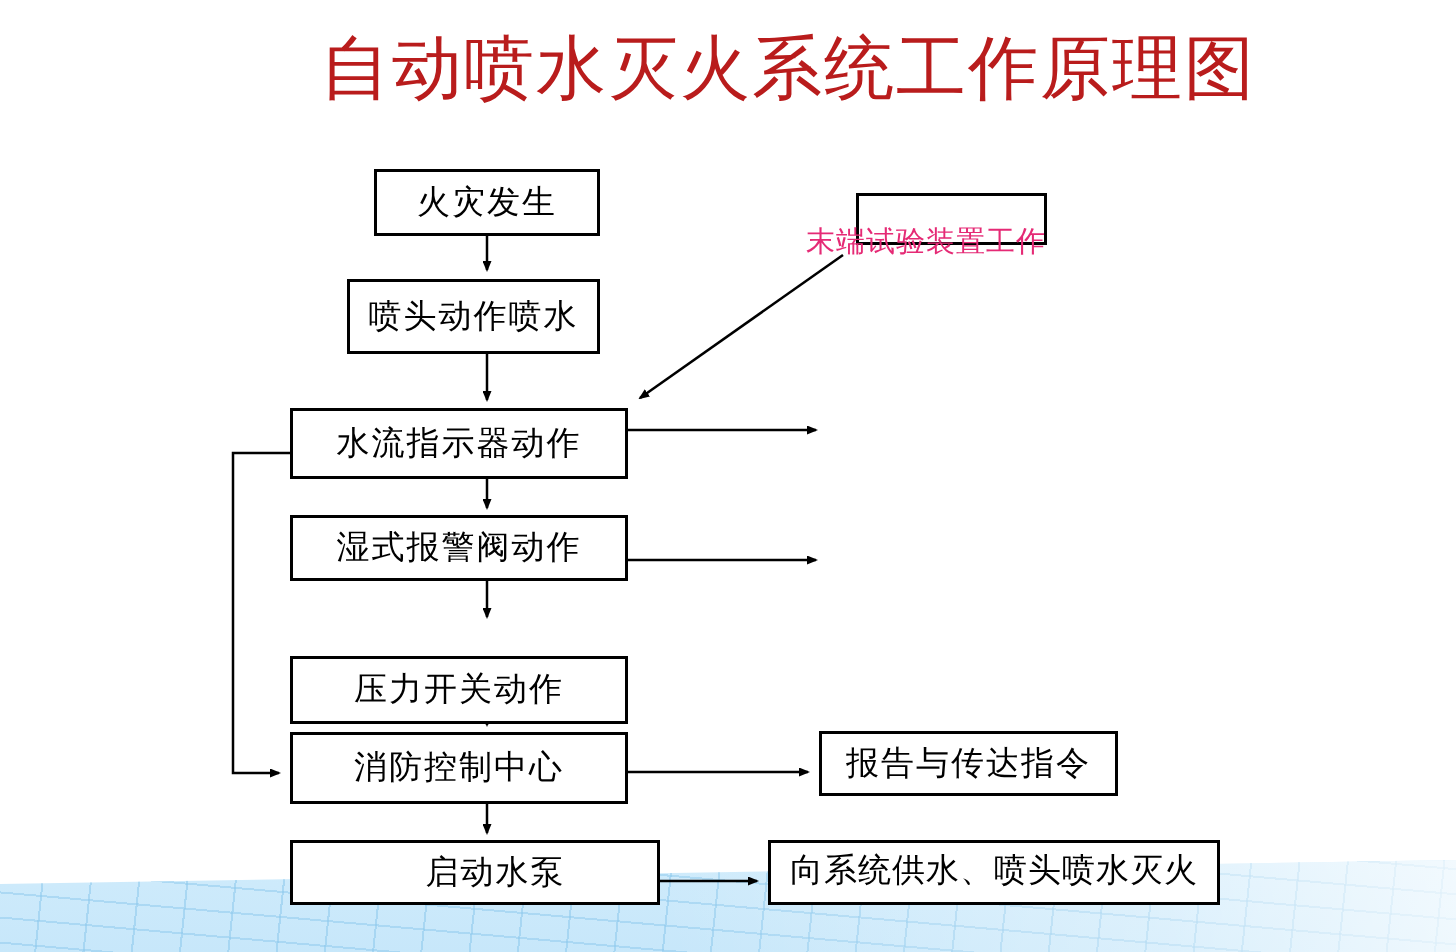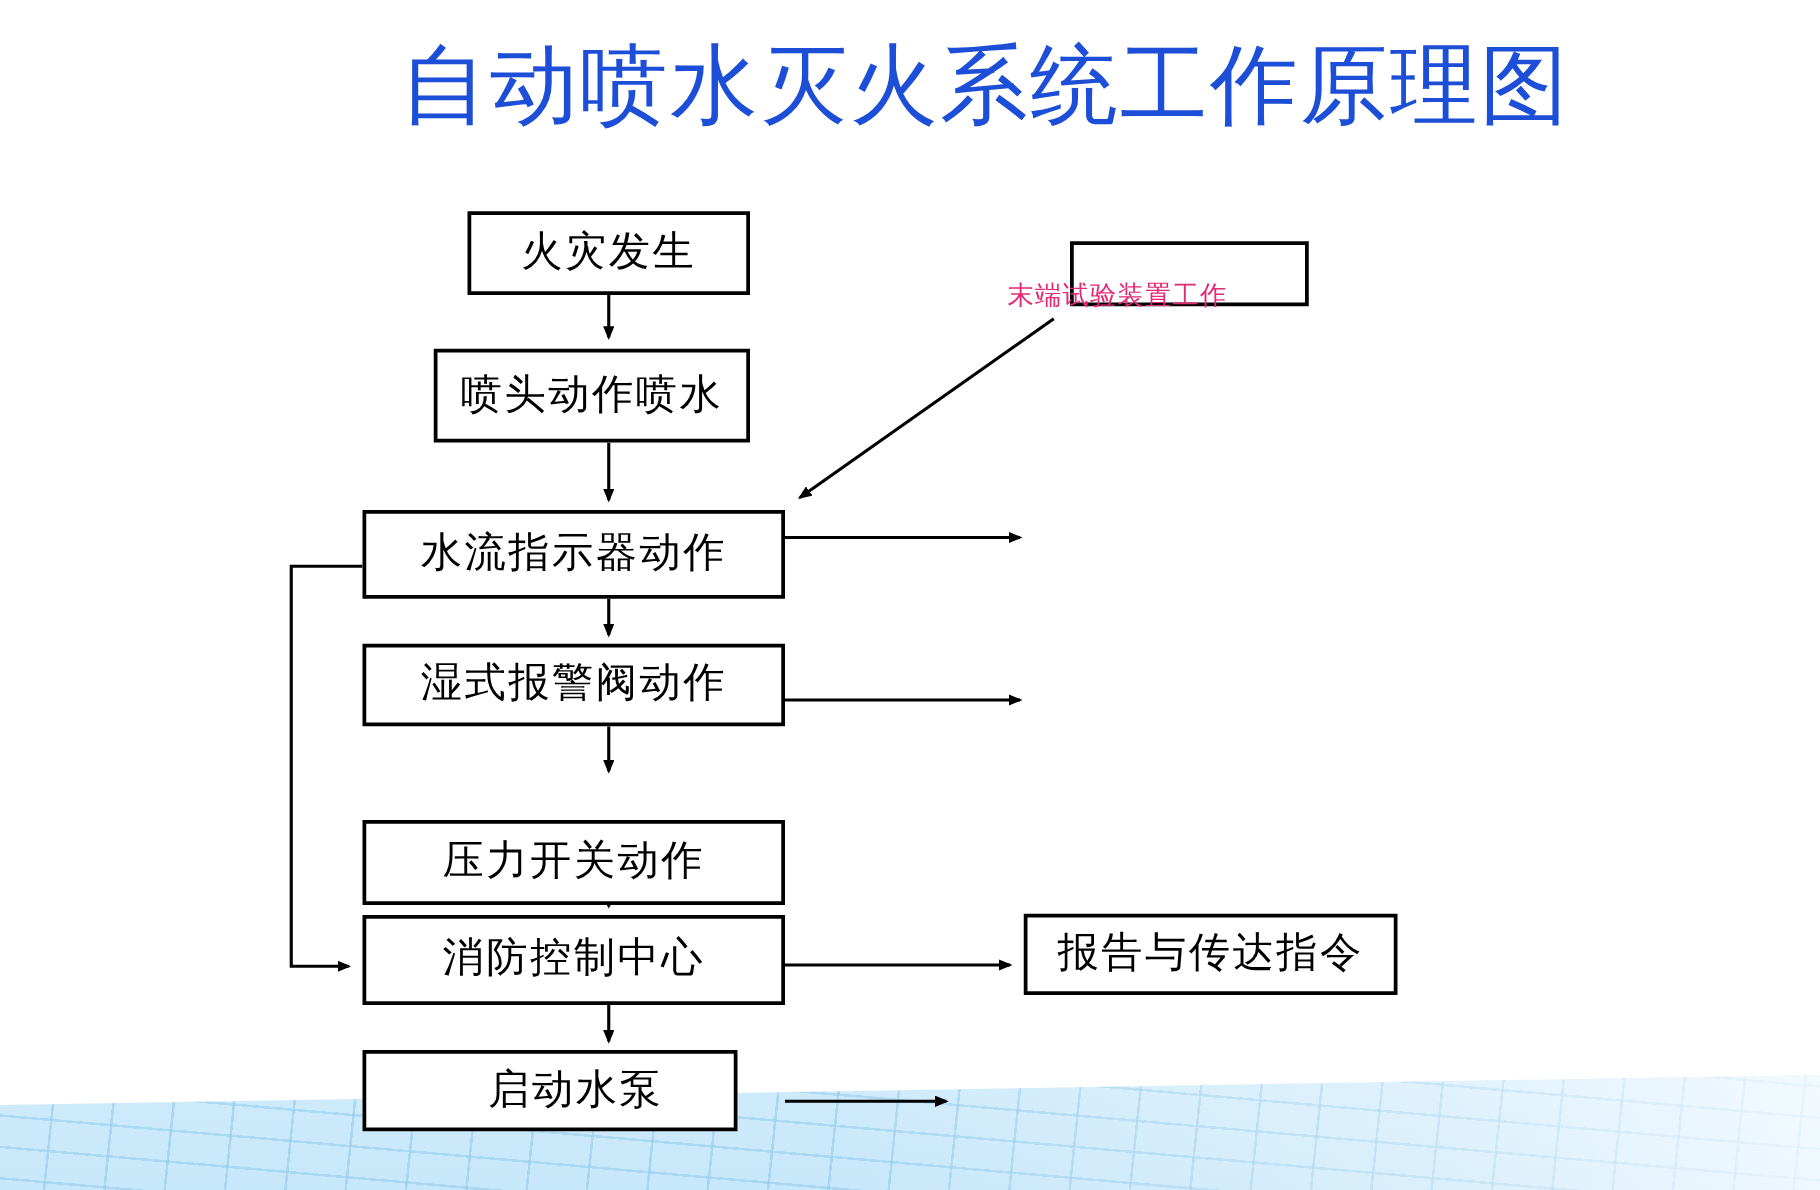--- a/index.html
+++ b/index.html
@@ -28,26 +28,26 @@
     display:flex; align-items:center; justify-content:center;
     font-size:33px; letter-spacing:2px; color:#000; text-align:center;
     line-height:1.2;
   }
   .node.wrap{
     align-items:flex-start; padding-top:5px; letter-spacing:1px;
     overflow:visible; line-height:1.35;
   }
   #page-title{
     position:absolute; left:120px; top:22px; width:1336px; z-index:2;
-    text-align:center; font-size:70px; letter-spacing:2px; color:#1d4ed8;
+    text-align:center; font-size:70px; letter-spacing:2px; color:#b91c1c;
     white-space:nowrap;
   }
   #end-test-label{
     position:absolute; left:806px; top:222px; z-index:3;
-    font-size:21px; letter-spacing:1px; white-space:nowrap;
+    font-size:29px; letter-spacing:1px; white-space:nowrap;
   }
 </style>
 </head>
 <body>
 
 <div id="canvas">
 
   <div id="grid-band"></div>
 
   <div id="page-title">自动喷水灭火系统工作原理图</div>
@@ -79,24 +79,25 @@
   <div class="node" style="left:347px; top:279px; width:253px; height:75px;">喷头动作喷水</div>
 
   <div class="node" style="left:290px; top:408px; width:338px; height:71px;">水流指示器动作</div>
 
   <div class="node" style="left:290px; top:515px; width:338px; height:66px;">湿式报警阀动作</div>
 
   <div class="node" style="left:290px; top:624px; width:338px; height:68px;margin-top:32px;">压力开关动作</div>
 
   <div class="node" style="left:290px; top:732px; width:338px; height:72px;">消防控制中心</div>
 
-  <div class="node" style="left:290px; top:840px; width:300px; height:65px;padding-left:41px;">启动水泵</div>
+  <div class="node" style="left:290px; top:840px; width:370px; height:65px;padding-left:41px;">启动水泵</div>
 
   <div class="node" style="left:856px; top:193px; width:191px; height:52px;"></div>
 
 
 
   <div class="node" style="left:819px; top:731px; width:299px; height:65px;">报告与传达指令</div>
 
+  <div class="node wrap" style="left:768px; top:840px; width:452px; height:65px;">向系统供水、喷头喷水灭火</div>
 
   <div id="end-test-label" style="color: rgb(229, 42, 117);">末端试验装置工作</div>
 
 </div>
 
 </body></html>

